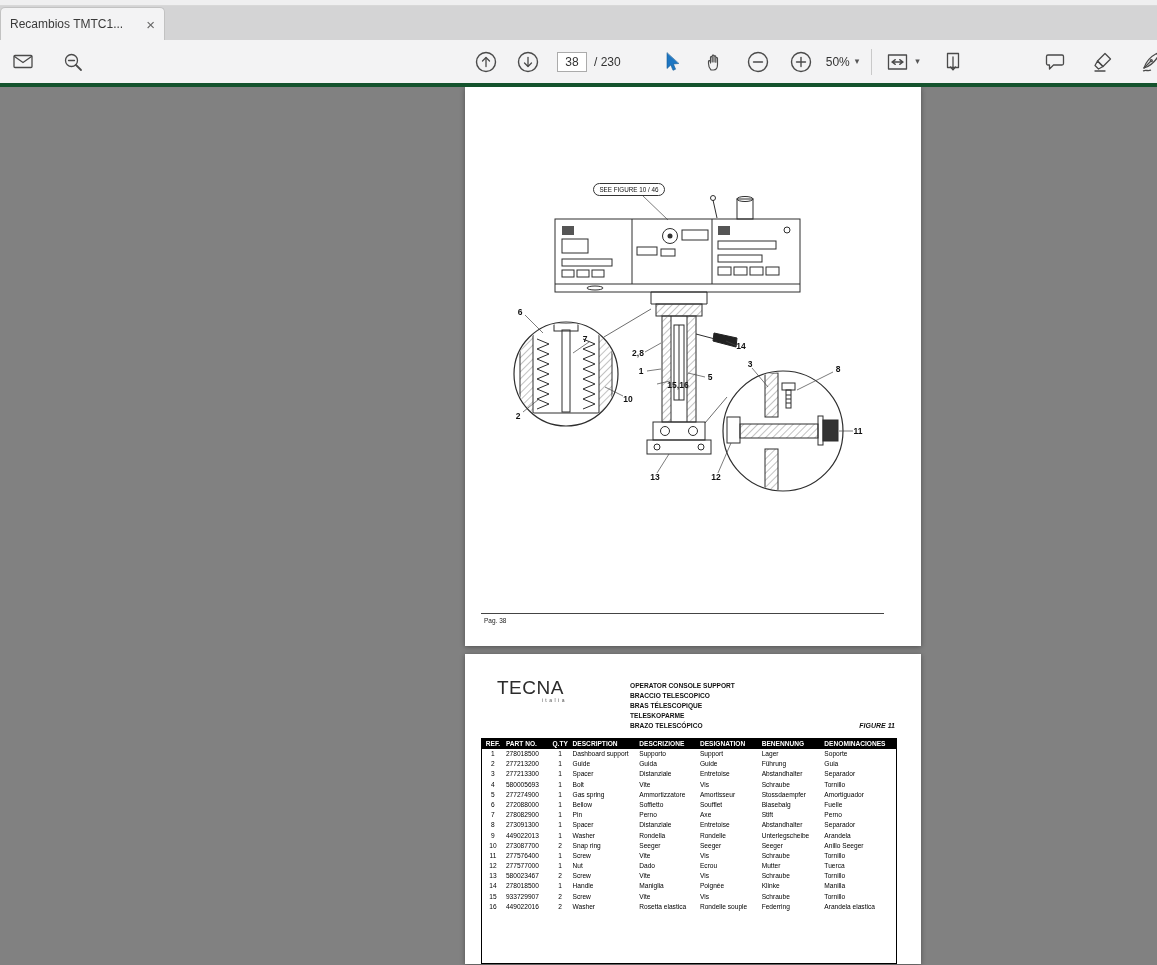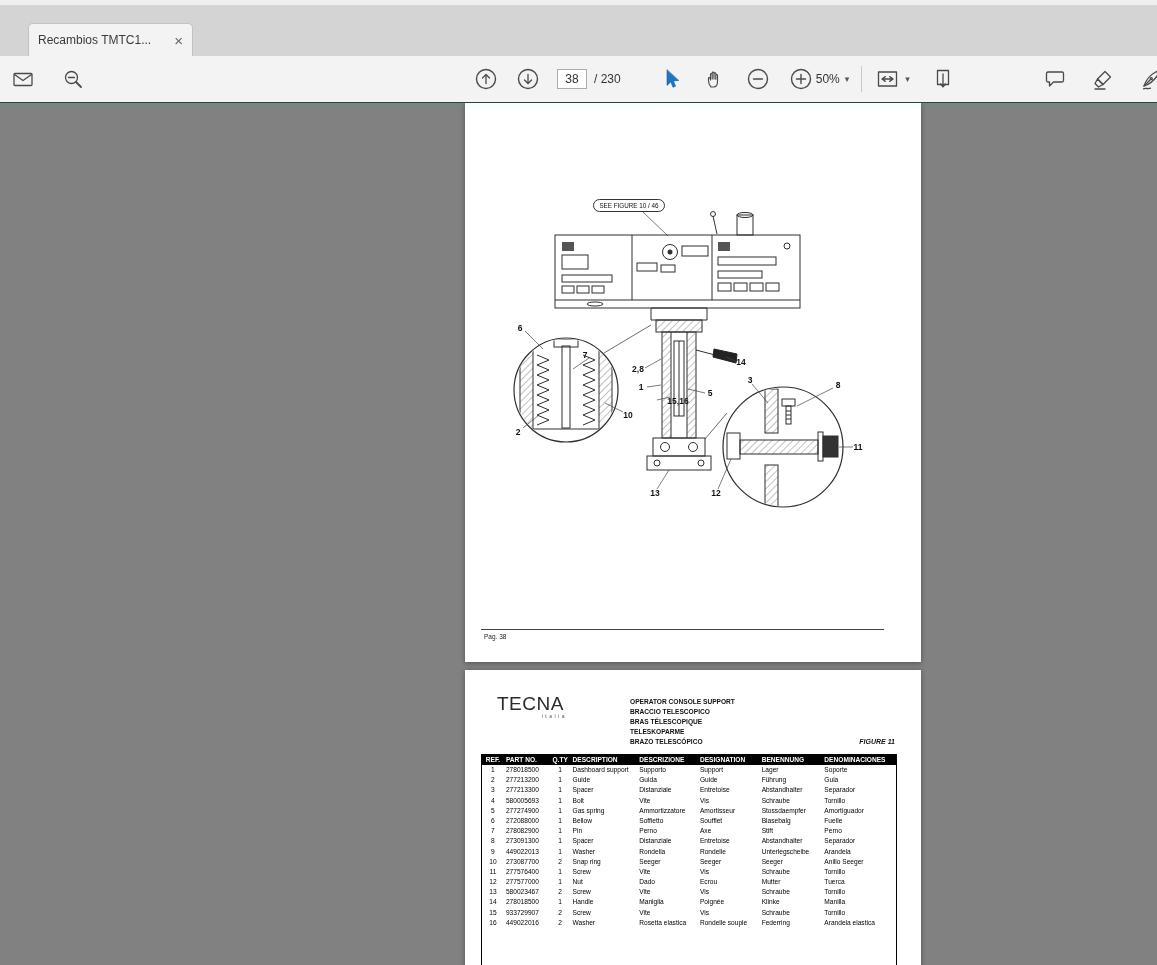--- a/index.html
+++ b/index.html
@@ -2,37 +2,37 @@
 <html><head>
 <meta charset="utf-8">
 <style>
   *{box-sizing:border-box;margin:0;padding:0}
   html,body{width:1157px;height:965px;overflow:hidden;background:#818181;
     font-family:"Liberation Sans","DejaVu Sans",sans-serif}
   .app{width:1157px;height:965px;display:flex;flex-direction:column;position:relative}
 
   
   .top-strip{height:6px;background:#efeff0;border-bottom:1px solid #d8d8d8;flex:none}
-  .tabbar{height:50px;background:#d4d4d5;display:flex;align-items:flex-end;padding-left:28px;flex:none}
+  .tabbar{height:34px;background:#d4d4d5;display:flex;align-items:flex-end;flex:none}
   .tab{height:33px;width:165px;background:#f3f3f4;border:1px solid #c2c2c2;border-bottom:none;
        border-radius:5px 5px 0 0;display:flex;align-items:center;padding:0 9px;gap:6px}
   .tab-title{font-size:12px;color:#3a3a3a;white-space:nowrap;overflow:hidden;text-overflow:ellipsis;flex:1}
   .tab-close{font-size:15px;color:#666;line-height:1}
 
-  .toolbar{height:47px;background:#f3f3f4;border-bottom:1px solid #14532d;position:relative;flex:none}
+  .toolbar{height:47px;background:#f3f3f4;border-bottom:4px solid #14532d;position:relative;flex:none}
   .tb-left{position:absolute;left:10px;top:0;height:100%;display:flex;align-items:center;gap:24px}
   .tb-center{position:absolute;left:473px;top:0;height:100%;display:flex;align-items:center}
   .tb-right{position:absolute;left:1042px;top:0;height:100%;display:flex;align-items:center;gap:22px}
   .tbtn{display:flex;align-items:center;justify-content:center;width:26px;height:30px}
   .tbtn svg{stroke:#4a4a4a;fill:none;stroke-width:1.3;stroke-linecap:round;stroke-linejoin:round}
   .page-input{width:30px;height:20px;border:1px solid #ababab;background:#fff;text-align:center;
       font-size:12px;color:#333;margin-left:16px;font-family:inherit}
   .page-total{font-size:12px;color:#333;margin-left:7px;white-space:nowrap}
   .ml16{margin-left:16px}.ml38{margin-left:38px}.ml17{margin-left:17px}.ml20{margin-left:20px}
-  .zoom-dd{display:flex;align-items:center;margin-left:2px}
+  .zoom-dd{display:flex;align-items:center;margin-left:12px}
   .zoom-label{font-size:12px;color:#333}
   .caret{font-size:9px;color:#555;margin-left:5px;line-height:1}
   .divider{width:1px;height:26px;background:#c9c9c9;margin:0 12px}
   .grp{display:flex;align-items:center}
 
   
   .viewer{flex:1;position:relative;background:#818181;overflow:hidden}
   .page{position:absolute;left:465px;width:456px;background:#fff;box-shadow:0 1px 5px rgba(0,0,0,.38)}
   .page1{top:0;height:559px}
   .page2{top:567px;height:310px}

